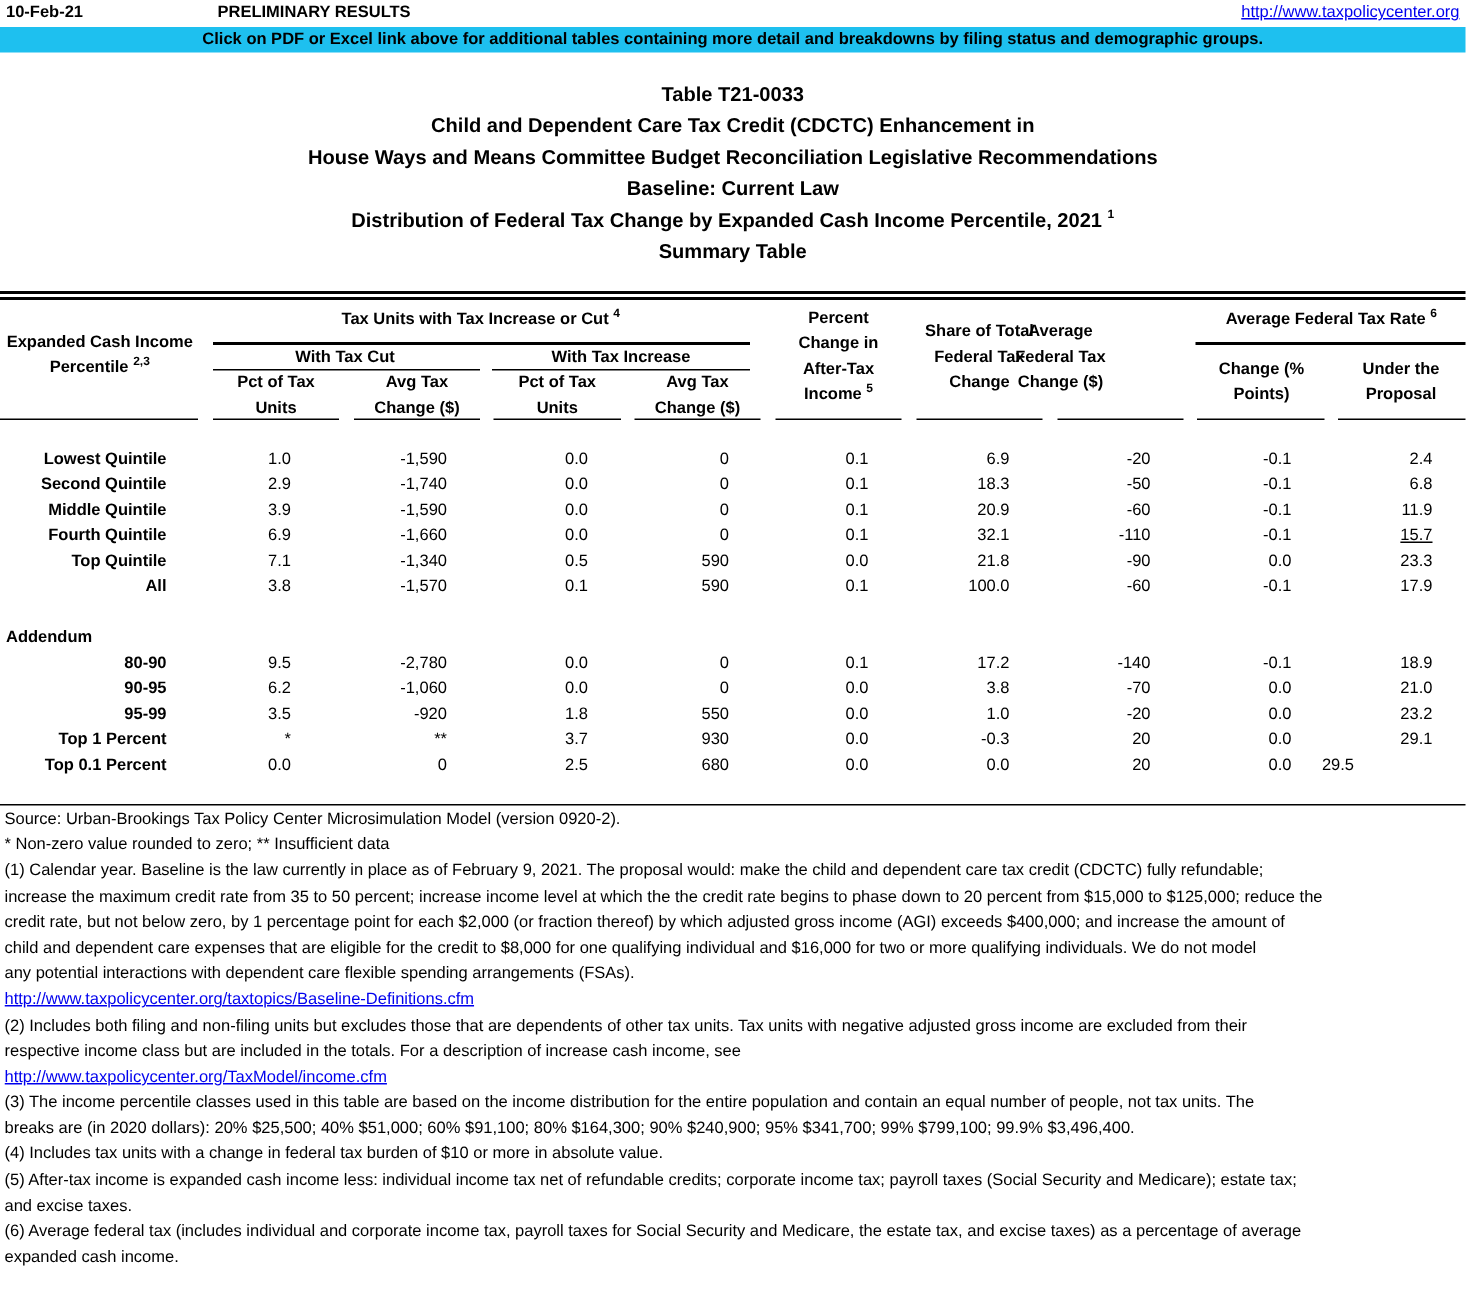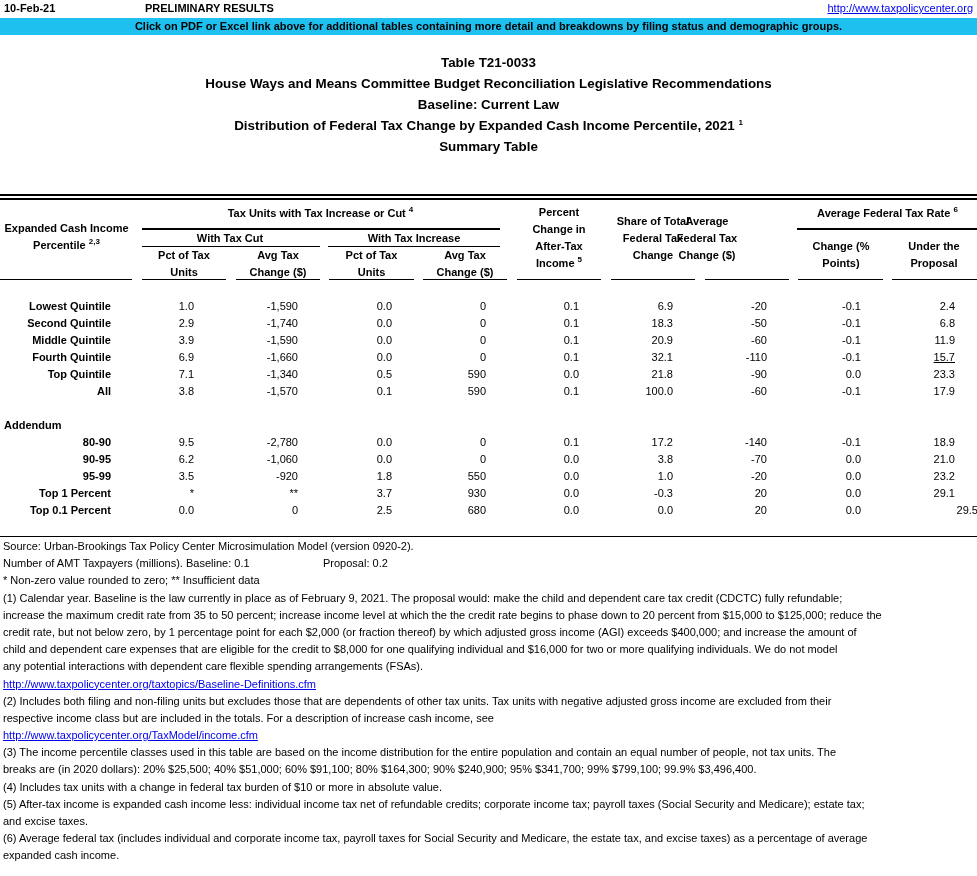--- a/index.html
+++ b/index.html
@@ -28,20 +28,21 @@
 
 <div class="topbar">
   <span class="date">10-Feb-21</span>
   <span class="prelim">PRELIMINARY RESULTS</span>
   <span class="url">http://www.taxpolicycenter.org</span>
 </div>
 <div class="banner">Click on PDF or Excel link above for additional tables containing more detail and breakdowns by filing status and demographic groups.</div>
 
 <div class="titles">
   <div>Table T21-0033</div>
+  <div>Child and Dependent Care Tax Credit (CDCTC) Enhancement in</div>
   <div>House Ways and Means Committee Budget Reconciliation Legislative Recommendations</div>
   <div>Baseline: Current Law</div>
   <div><span>Distribution of Federal Tax Change by Expanded Cash Income Percentile, 2021</span> <sup>1</sup></div>
   <div>Summary Table</div>
 </div>
 
 <div class="dbl" style="top:194px;"></div>
 <div class="dbl" style="top:198px;"></div>
 
 <div class="h" style="left:0;top:220px;width:133px;">
@@ -213,30 +214,29 @@
     <div class="cell" style="top: 485px; left: 875px; width: 80px;">29.1</div>
     <div class="lbl" style="top: 502px;">Top 0.1 Percent</div>
     <div class="cell" style="top: 502px; left: 114px; width: 80px;">0.0</div>
     <div class="cell" style="top: 502px; left: 218px; width: 80px;">0</div>
     <div class="cell" style="top: 502px; left: 312px; width: 80px;">2.5</div>
     <div class="cell" style="top: 502px; left: 406px; width: 80px;">680</div>
     <div class="cell" style="top: 502px; left: 499px; width: 80px;">0.0</div>
     <div class="cell" style="top: 502px; left: 593px; width: 80px;">0.0</div>
     <div class="cell" style="top: 502px; left: 687px; width: 80px;">20</div>
     <div class="cell" style="top: 502px; left: 781px; width: 80px;">0.0</div>
-    <div class="cell" style="top: 502px; left: 898px; width: 80px;">29.5</div>
+    <div class="cell" style="top: 502px; left: 852px; width: 80px; text-align: center;">29.5</div>
   </div>
 
 <div class="lbl" style="top:417px;left:4px;text-align:left;">Addendum</div>
 
 <div class="hl" style="left:0;top:536px;width:977px;height:1px;"></div>
 
 <div class="notes">
   <div class="row">Source: Urban-Brookings Tax Policy Center Microsimulation Model (version 0920-2).</div>
-  <div class="row"><span style="display:inline-block;width:320px;">Number of AMT Taxpayers (millions).  Baseline: 0.1</span><span>Proposal: 0.2</span></div>
   <div class="row">* Non-zero value rounded to zero; ** Insufficient data</div>
   <div class="row">(1) Calendar year. Baseline is the law currently in place as of February 9, 2021. The proposal would: make the child and dependent care tax credit (CDCTC) fully refundable;</div>
   <div class="row">increase the maximum credit rate from 35 to 50 percent; increase income level at which the the credit rate begins to phase down to 20 percent from $15,000 to $125,000; reduce the</div>
   <div class="row">credit rate, but not below zero, by 1 percentage point for each $2,000 (or fraction thereof) by which adjusted gross income (AGI) exceeds $400,000; and increase the amount of</div>
   <div class="row">child and dependent care expenses that are eligible for the credit to $8,000 for one qualifying individual and $16,000 for two or more qualifying individuals. We do not model</div>
   <div class="row">any potential interactions with dependent care flexible spending arrangements (FSAs).</div>
   <div class="row"><span class="lnk">http://www.taxpolicycenter.org/taxtopics/Baseline-Definitions.cfm</span></div>
   <div class="row">(2) Includes both filing and non-filing units but excludes those that are dependents of other tax units. Tax units with negative adjusted gross income are excluded from their</div>
   <div class="row">respective income class but are included in the totals. For a description of increase cash income, see</div>
   <div class="row"><span class="lnk">http://www.taxpolicycenter.org/TaxModel/income.cfm</span></div>

